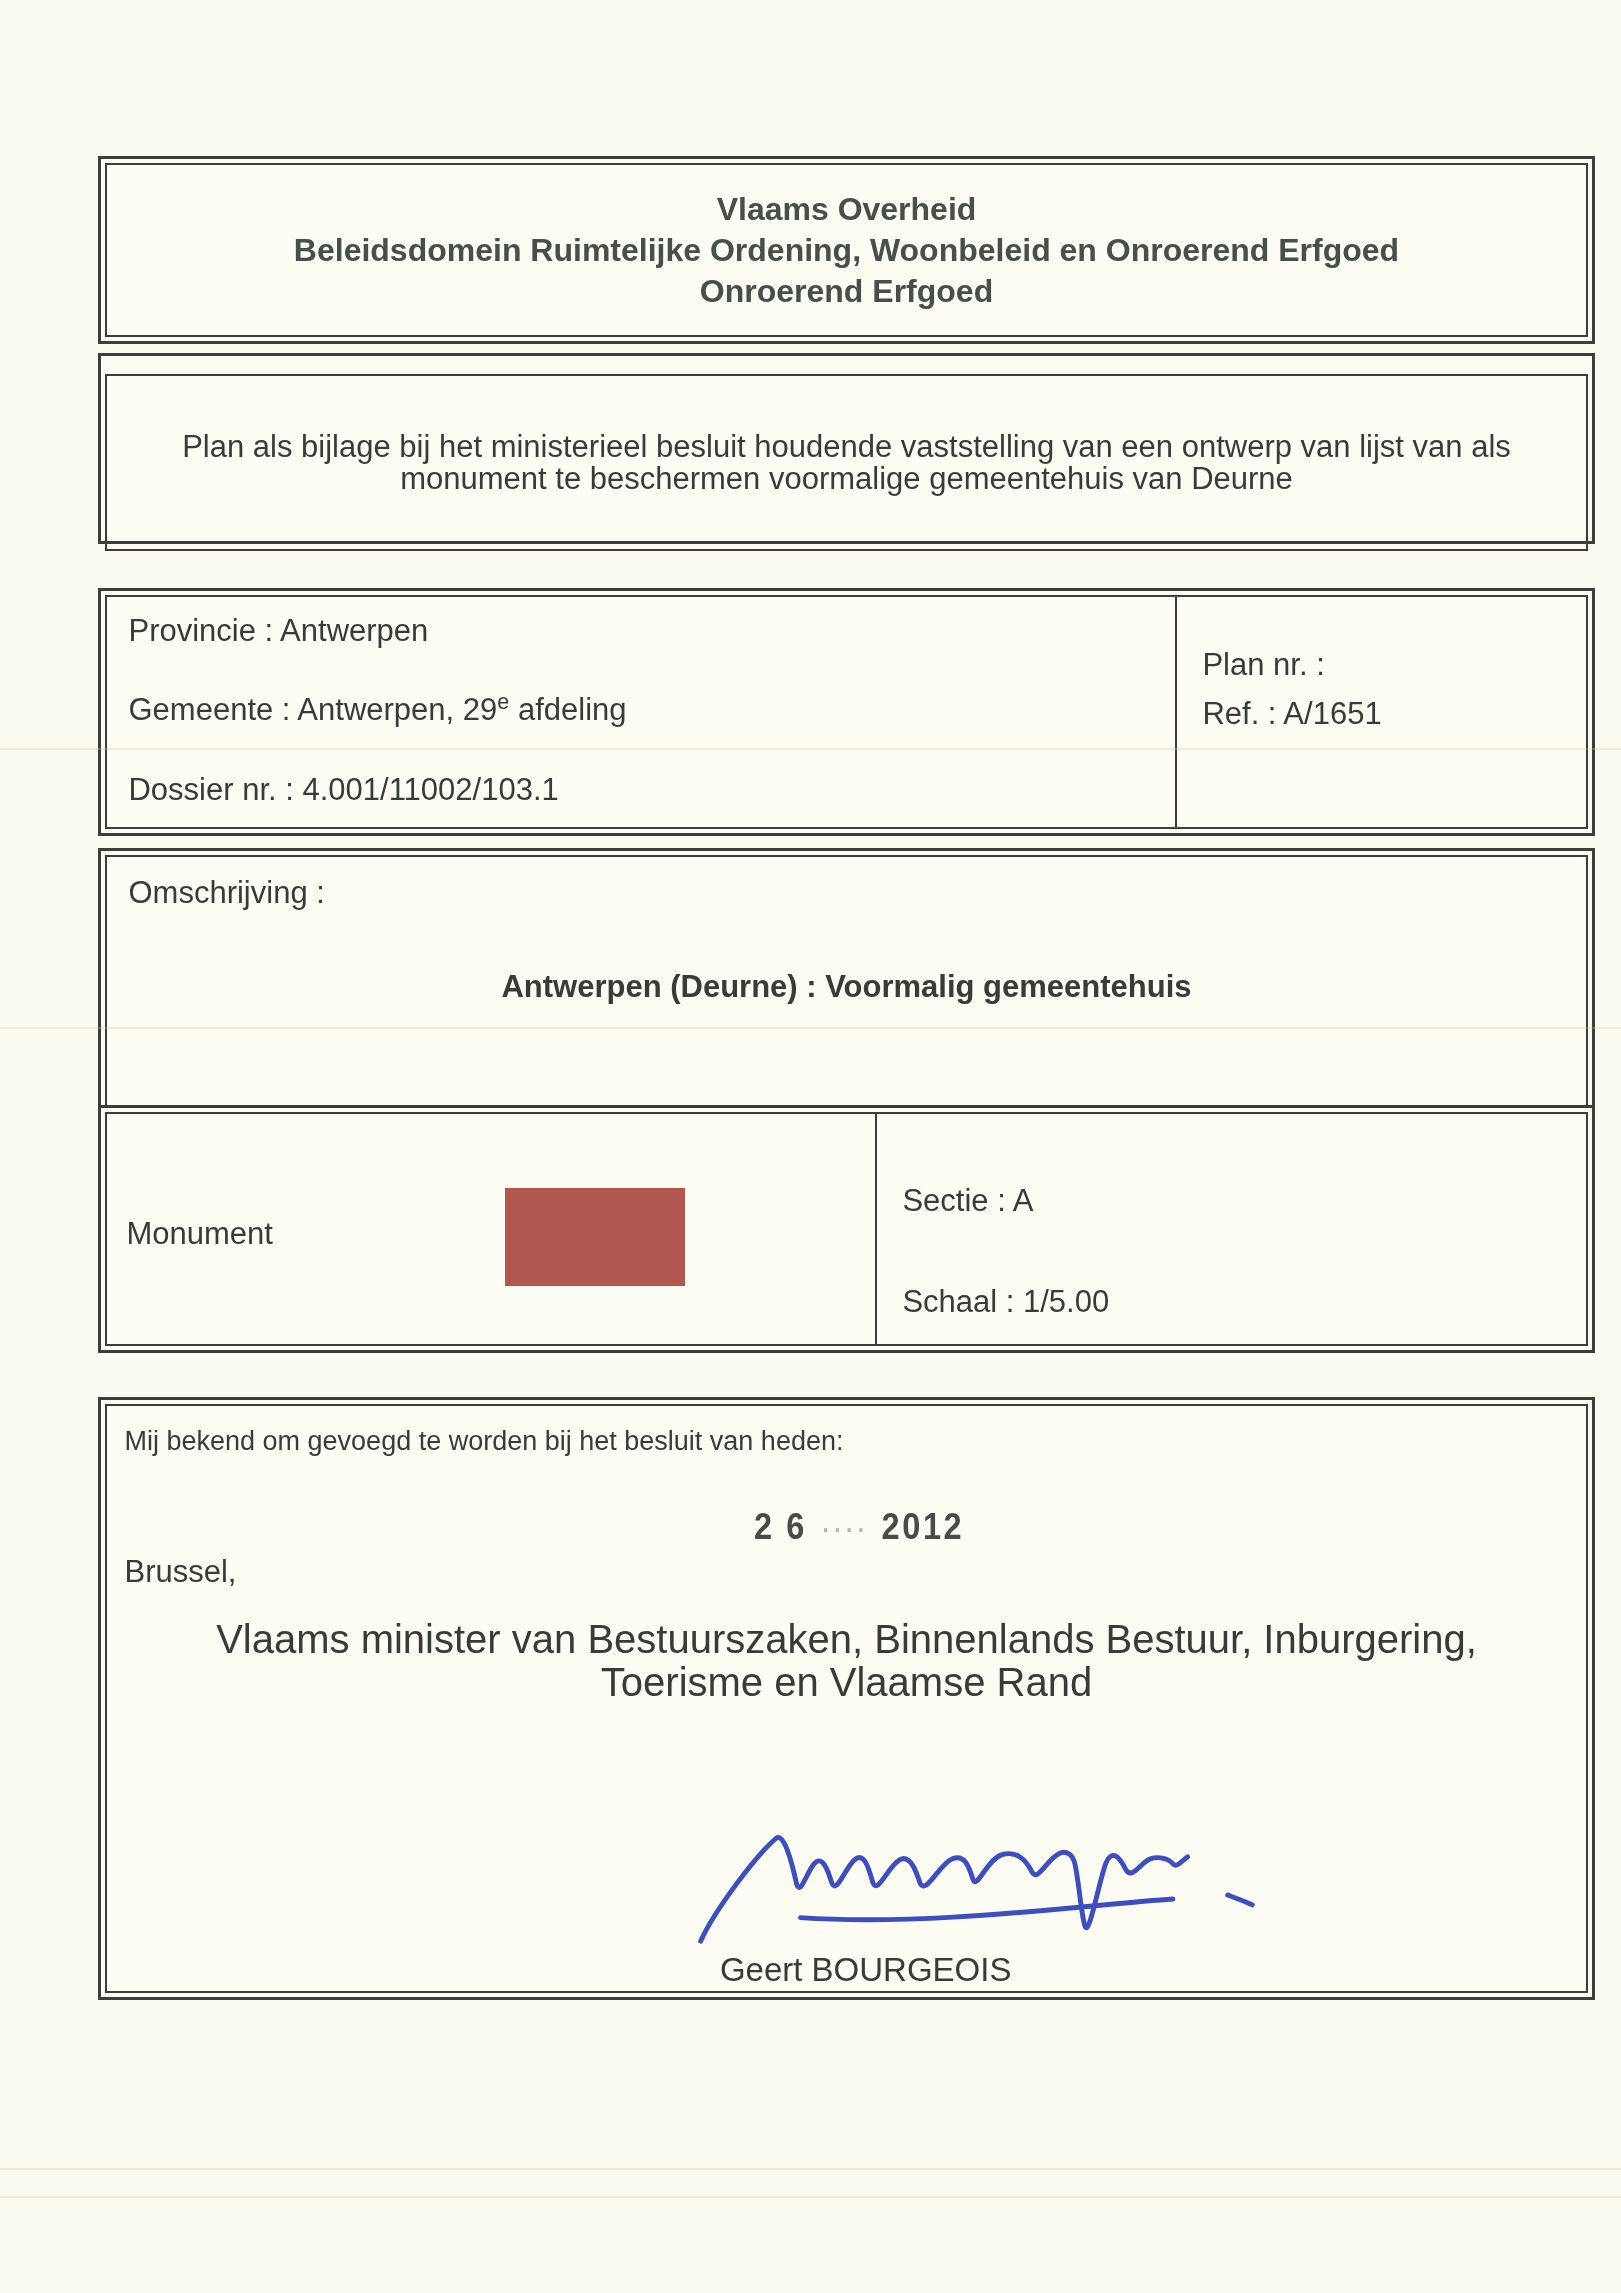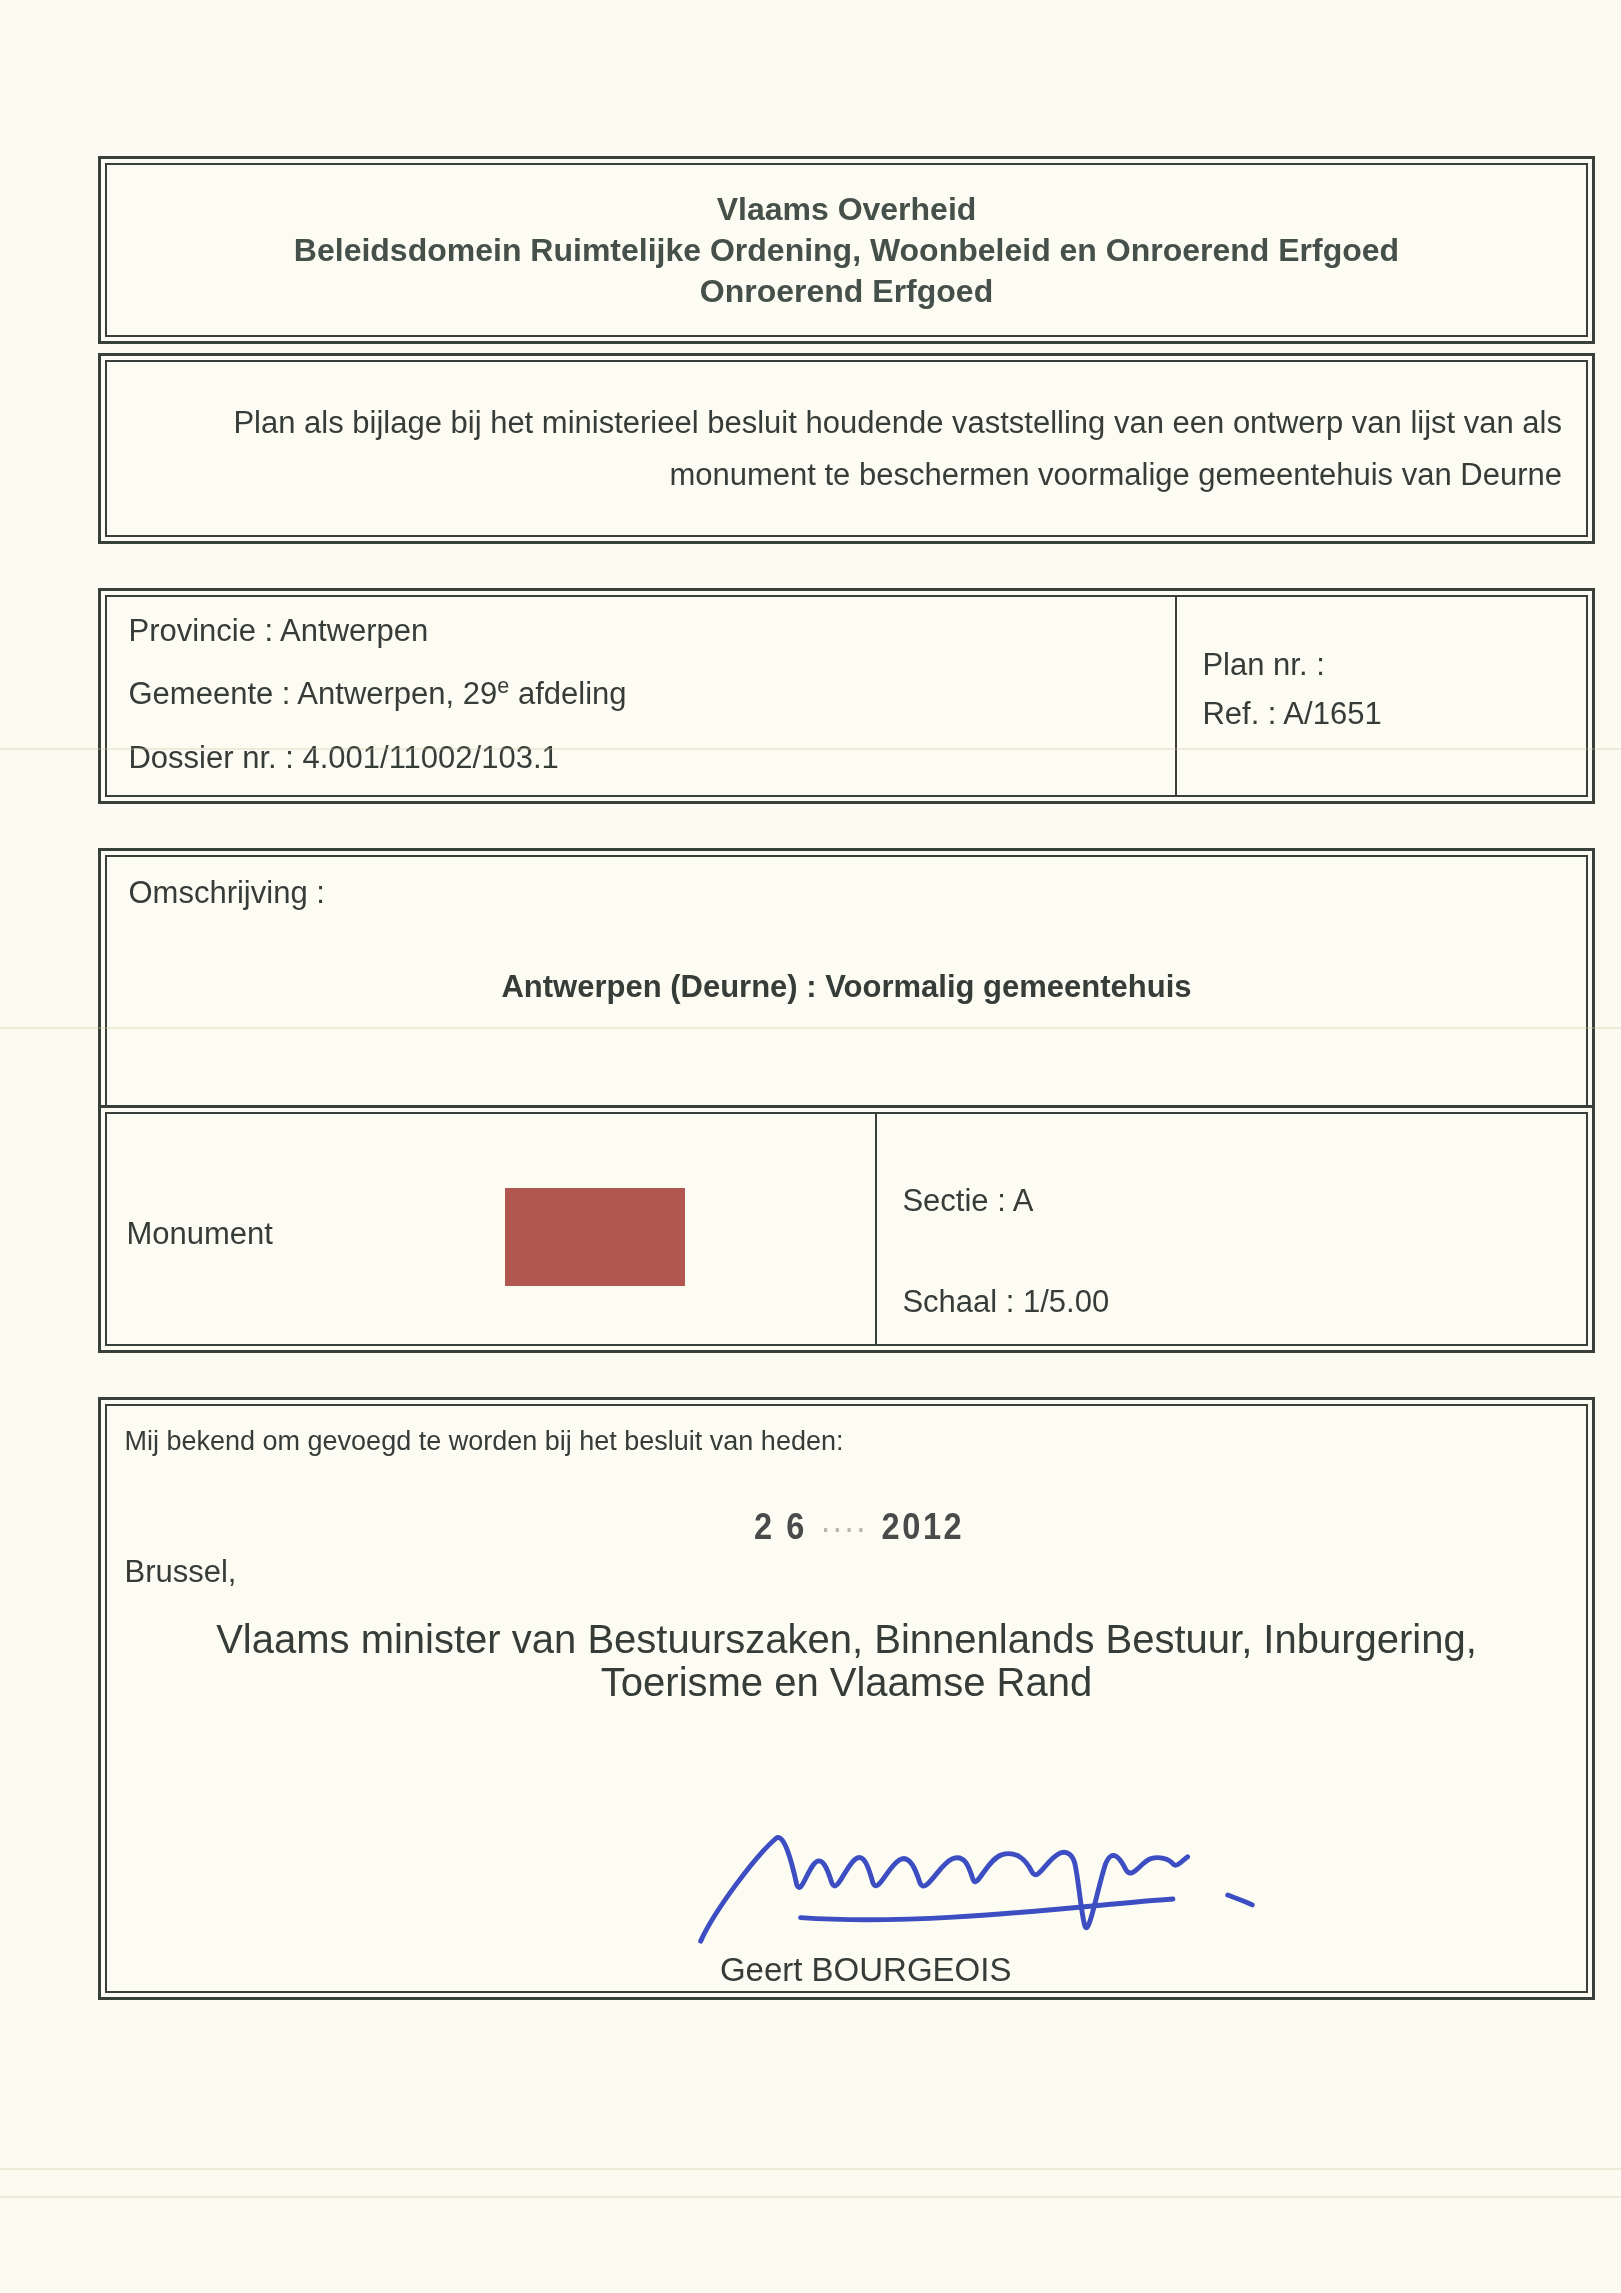--- a/index.html
+++ b/index.html
@@ -27,43 +27,44 @@
   }
   .box-inner {
     border: 2px solid #39403a;
     width: 100%;
     height: 100%;
     box-sizing: border-box;
     position: relative;
   }
   .header-box      { top: 156px;  height: 188px; }
   .plan-box        { top: 353px;  height: 191px; }
-  .info-box        { top: 588px;  height: 216px; }
+  .info-box        { top: 588px;  height: 248px; }
   .omschrijving-box{ top: 848px;  height: 274px; }
   .legend-box      { top: 1105px; height: 248px; }
   .signature-box   { top: 1397px; height: 603px; }
 
   .header-box .box-inner {
     display: flex;
     flex-direction: column;
     justify-content: center;
     align-items: center;
     text-align: center;
     font-weight: bold;
     font-size: 32px;
     line-height: 41px;
     color: #46504a;
   }
   .plan-box .box-inner {
     display: flex;
     justify-content: center;
     align-items: center;
-    text-align: right;
-    font-size: 31px;
-    line-height: 52px;
+    text-align: center;
+    font-size: 31px;
+    line-height: 32px;
+    margin-top: 14px;
   }
   .plan-box .plan-text { max-width: 1431px; }
 
   .info-box .box-inner { display: flex; }
   .info-left {
     flex: 0 0 1070px;
     border-right: 2px solid #39403a;
     display: flex;
     flex-direction: column;
     justify-content: space-between;

